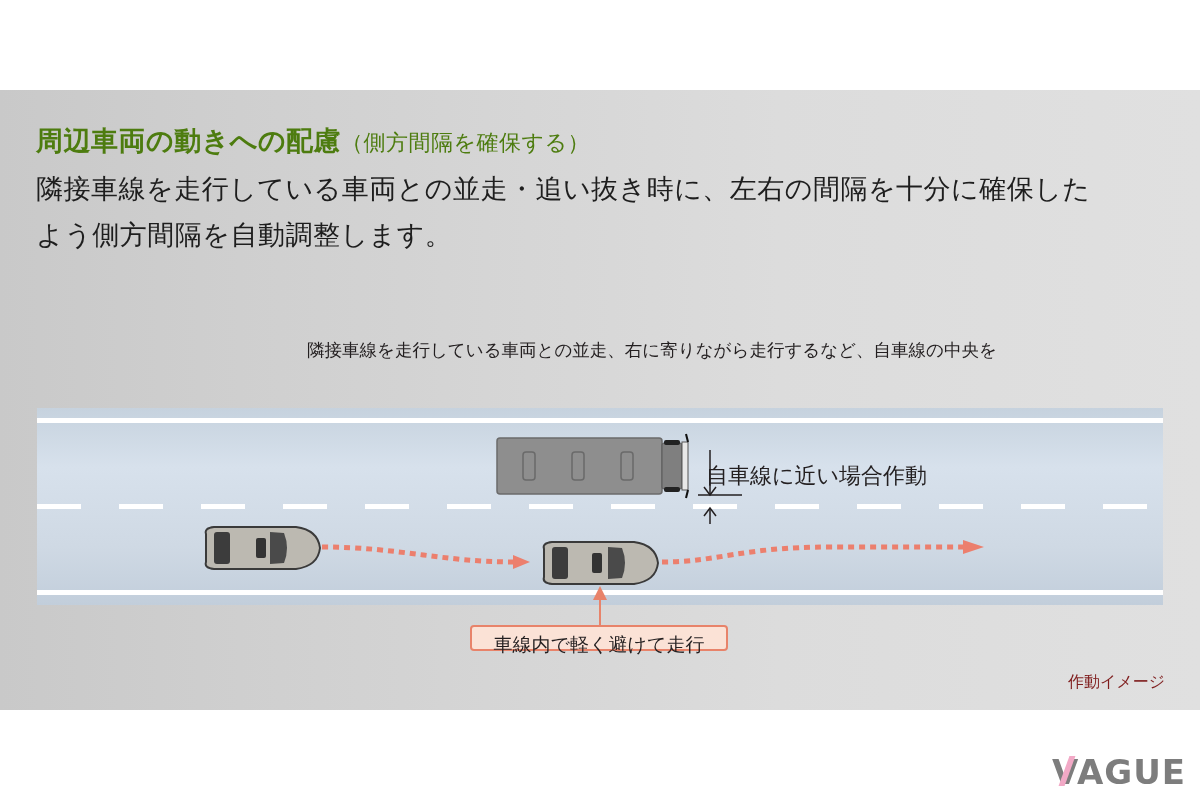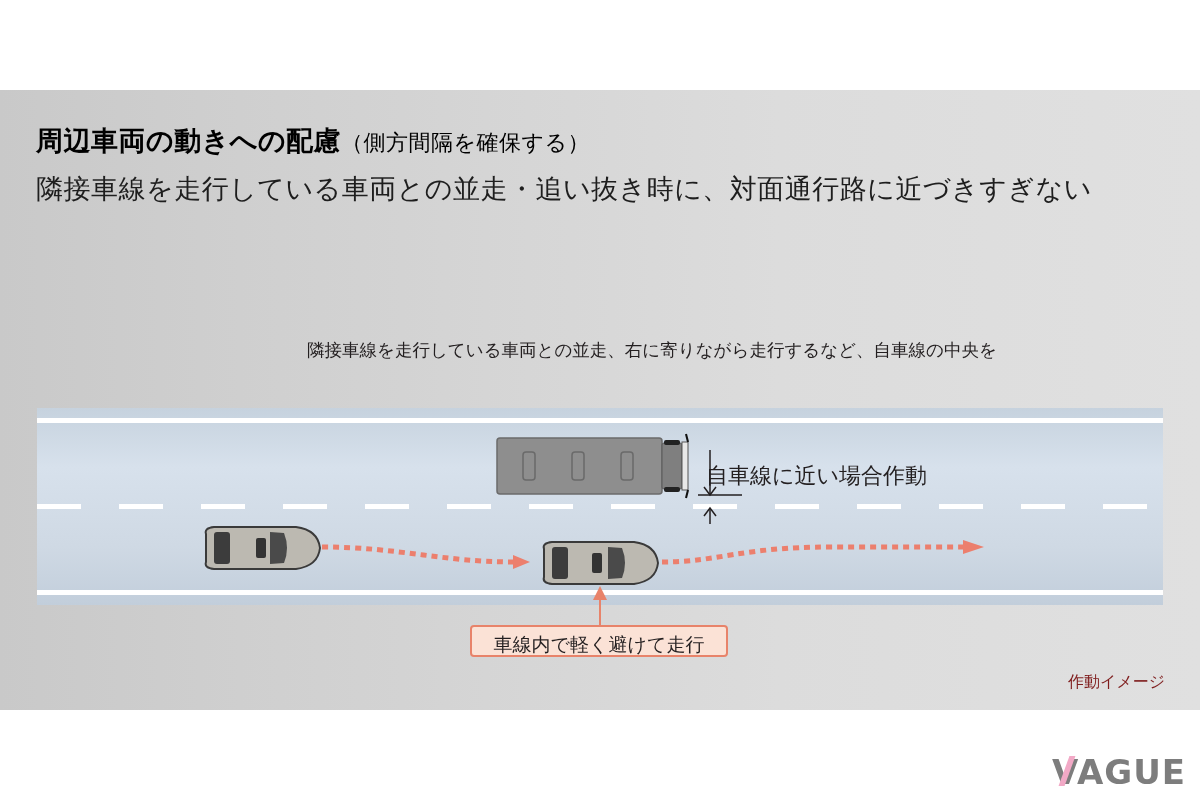--- a/index.html
+++ b/index.html
@@ -1,51 +1,52 @@
 <!DOCTYPE html>
 <html><head>
 <meta charset="utf-8">
 <style>
   html, body { margin:0; padding:0; }
   body { width:1200px; height:800px; background:#ffffff; position:relative; overflow:hidden;
          font-family:"DejaVu Sans","Liberation Sans",sans-serif; color:#231f20; }
   .panel { position:absolute; left:0; top:90px; width:1200px; height:620px;
            background:linear-gradient(90deg,#c9c9c9 0%,#d2d2d2 30%,#dcdcdc 65%,#e0e0e0 100%); }
-  .title { position:absolute; left:36px; top:123px; font-size:27px; font-weight:bold; letter-spacing:0.5px; white-space:nowrap; color:#000000; }
+  .title { position:absolute; left:36px; top:123px; font-size:27px; font-weight:bold; letter-spacing:0.5px; white-space:nowrap; color:#4d7c0f; }
   .title .sub { font-size:22px; font-weight:normal; }
   .body-text { position:absolute; left:36px; top:166px; font-size:27px; line-height:46px; white-space:nowrap; color:#1e1e1e; letter-spacing:0.5px; }
   .note { position:absolute; left:307px; top:336px; font-size:17.5px; line-height:29px; white-space:nowrap; color:#231f20; }
   .road { position:absolute; left:37px; top:408px; width:1126px; height:197px;
           background:linear-gradient(180deg,#c6d2de 0%,#d7e1ec 30%,#cfd9e4 70%,#c2cedb 100%); }
   .lane-solid { position:absolute; left:0; width:100%; height:5px; background:#ffffff; }
   .lane-dash { position:absolute; left:0; top:96px; width:100%; height:5px;
                background:repeating-linear-gradient(90deg,#ffffff 0 44px,transparent 44px 82px); }
   .label-near { position:absolute; left:706px; top:461px; font-size:22px; color:#231f20; white-space:nowrap; }
-  .callout { position:absolute; left:470px; top:625px; width:258px; height:32px; border:2px solid #e8836a;
+  .callout { position:absolute; left:470px; top:625px; width:258px; height:26px; border:2px solid #e8836a;
              border-radius:4px; background:#fbe2d6; box-sizing:border-box; font-size:19px; line-height:34px;
              text-align:center; color:#231f20; white-space:nowrap; }
   .caption { position:absolute; left:1068px; top:672px; font-size:16px; color:#7f1d1d; white-space:nowrap; }
   .logo { position:absolute; left:1052px; top:752px; font-size:34px; font-weight:bold; color:#7d7d7d;
           letter-spacing:1px; font-family:"DejaVu Sans","Liberation Sans",sans-serif; }
   .logo .v { color:#7d7d7d; position:relative;text-align:right; }
   .logo .v::after { content:""; position:absolute; left:12px; top:4px; width:6px; height:30px;
                     background:#f2a9c6; transform:skewX(-20deg); }
   svg { position:absolute; left:0; top:0; }
 </style>
 </head>
 <body>
 
 <div class="panel"></div>
 
 <div class="title">
   <span>周辺車両の動きへの配慮</span><span class="sub">（側方間隔を確保する）</span>
 </div>
 
 <div class="body-text">
-  <div>隣接車線を走行している車両との並走・追い抜き時に、対面通行路に近づきすぎない</div>
+  <div>隣接車線を走行している車両との並走・追い抜き時に、左右の間隔を十分に確保した</div>
+  <div>よう側方間隔を自動調整します。</div>
 </div>
 
 <div class="note">
   <div>隣接車線を走行している車両との並走、右に寄りながら走行するなど、自車線の中央を</div>
 </div>
 
 <div class="road">
   <div class="lane-solid" style="top:10px"></div>
   <div class="lane-dash"></div>
   <div class="lane-solid" style="top:182px"></div>

